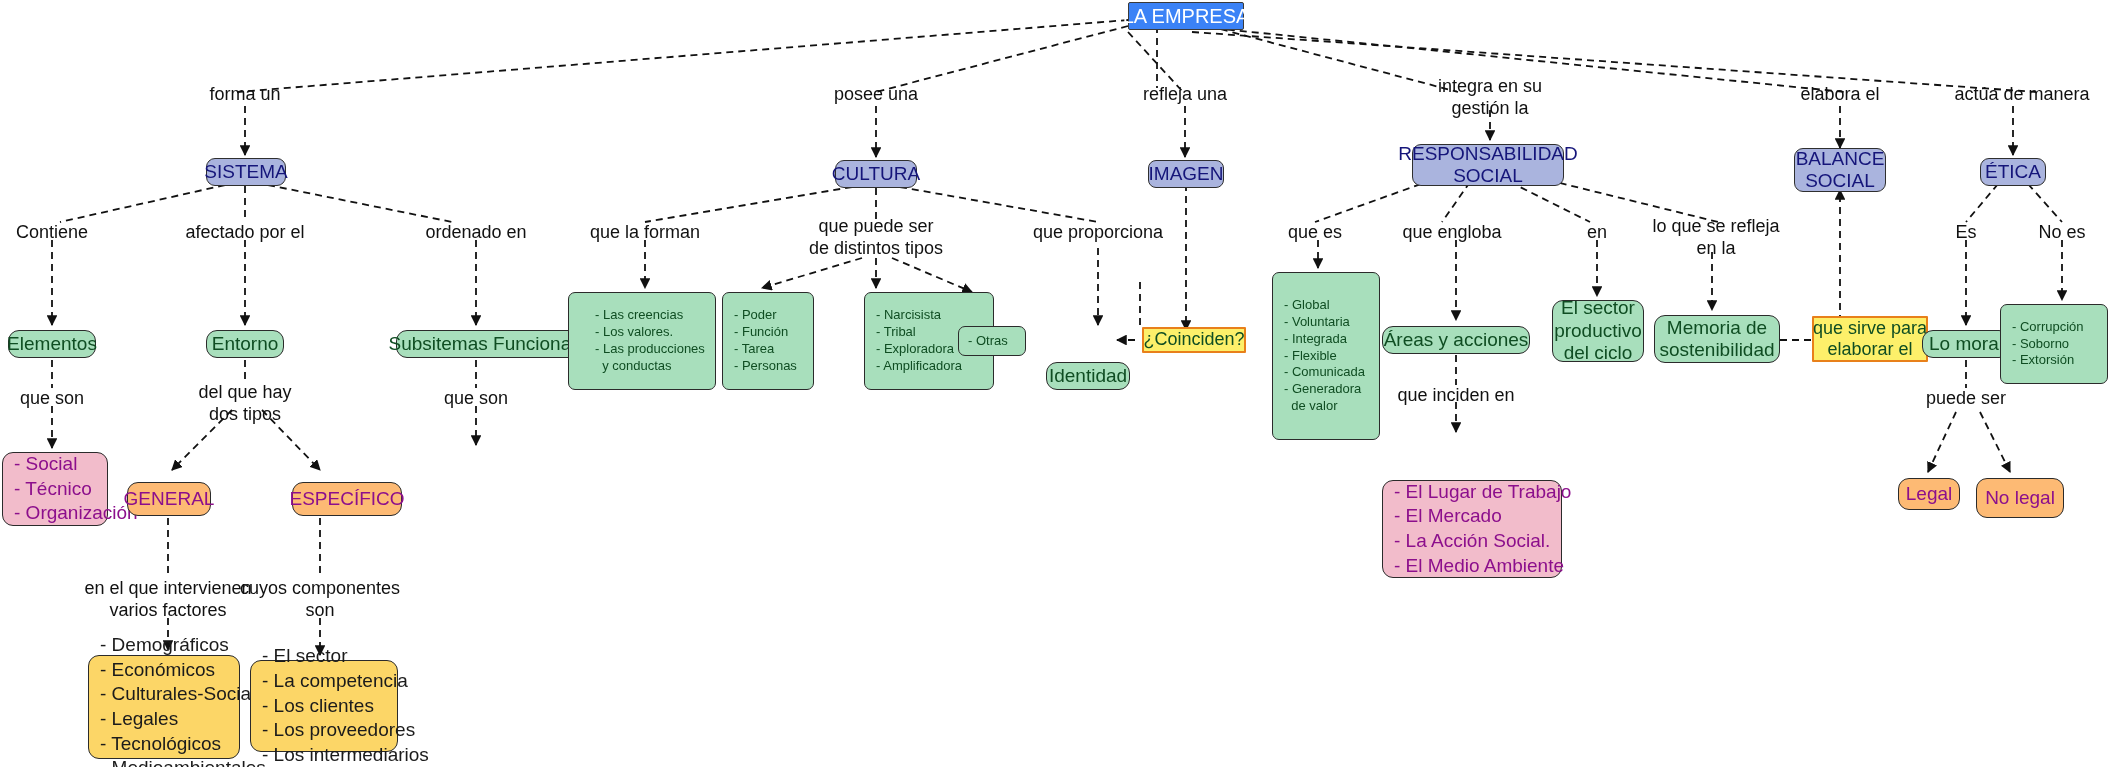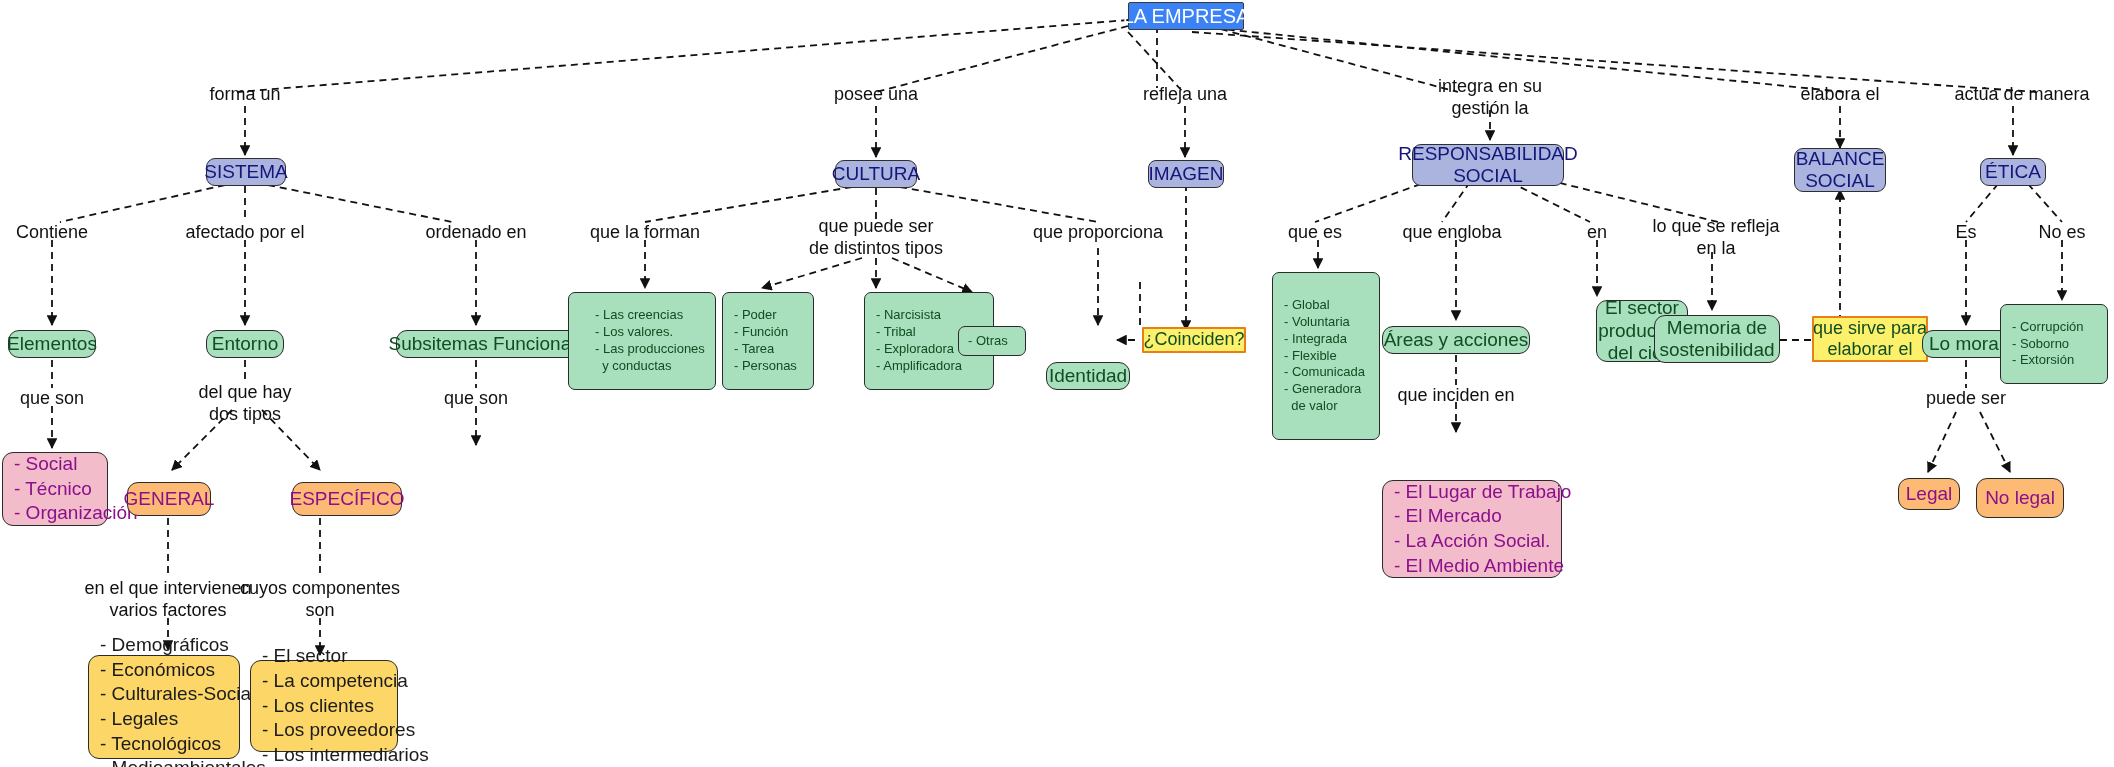--- a/index.html
+++ b/index.html
@@ -342,21 +342,21 @@
     <span class="ln">- Flexible</span>
     <span class="ln">- Comunicada</span>
     <span class="ln">- Generadora</span>
     <span class="ln">  de valor</span>
   </div>
 
   <div class="node n-green" style="left:1382px; top:326px; width:148px; height:28px;">
     <span class="ln">Áreas y acciones</span>
   </div>
 
-  <div class="node n-green" style="left:1552px; top:300px; width:92px; height:62px;margin-left:44px;">
+  <div class="node n-green" style="left:1552px; top:300px; width:92px; height:62px;">
     <span class="ln">El sector</span>
     <span class="ln">productivo</span>
     <span class="ln">del ciclo</span>
   </div>
 
   <div class="node n-green" style="left:1654px; top:315px; width:126px; height:48px;">
     <span class="ln">Memoria de</span>
     <span class="ln">sostenibilidad</span>
   </div>
 

